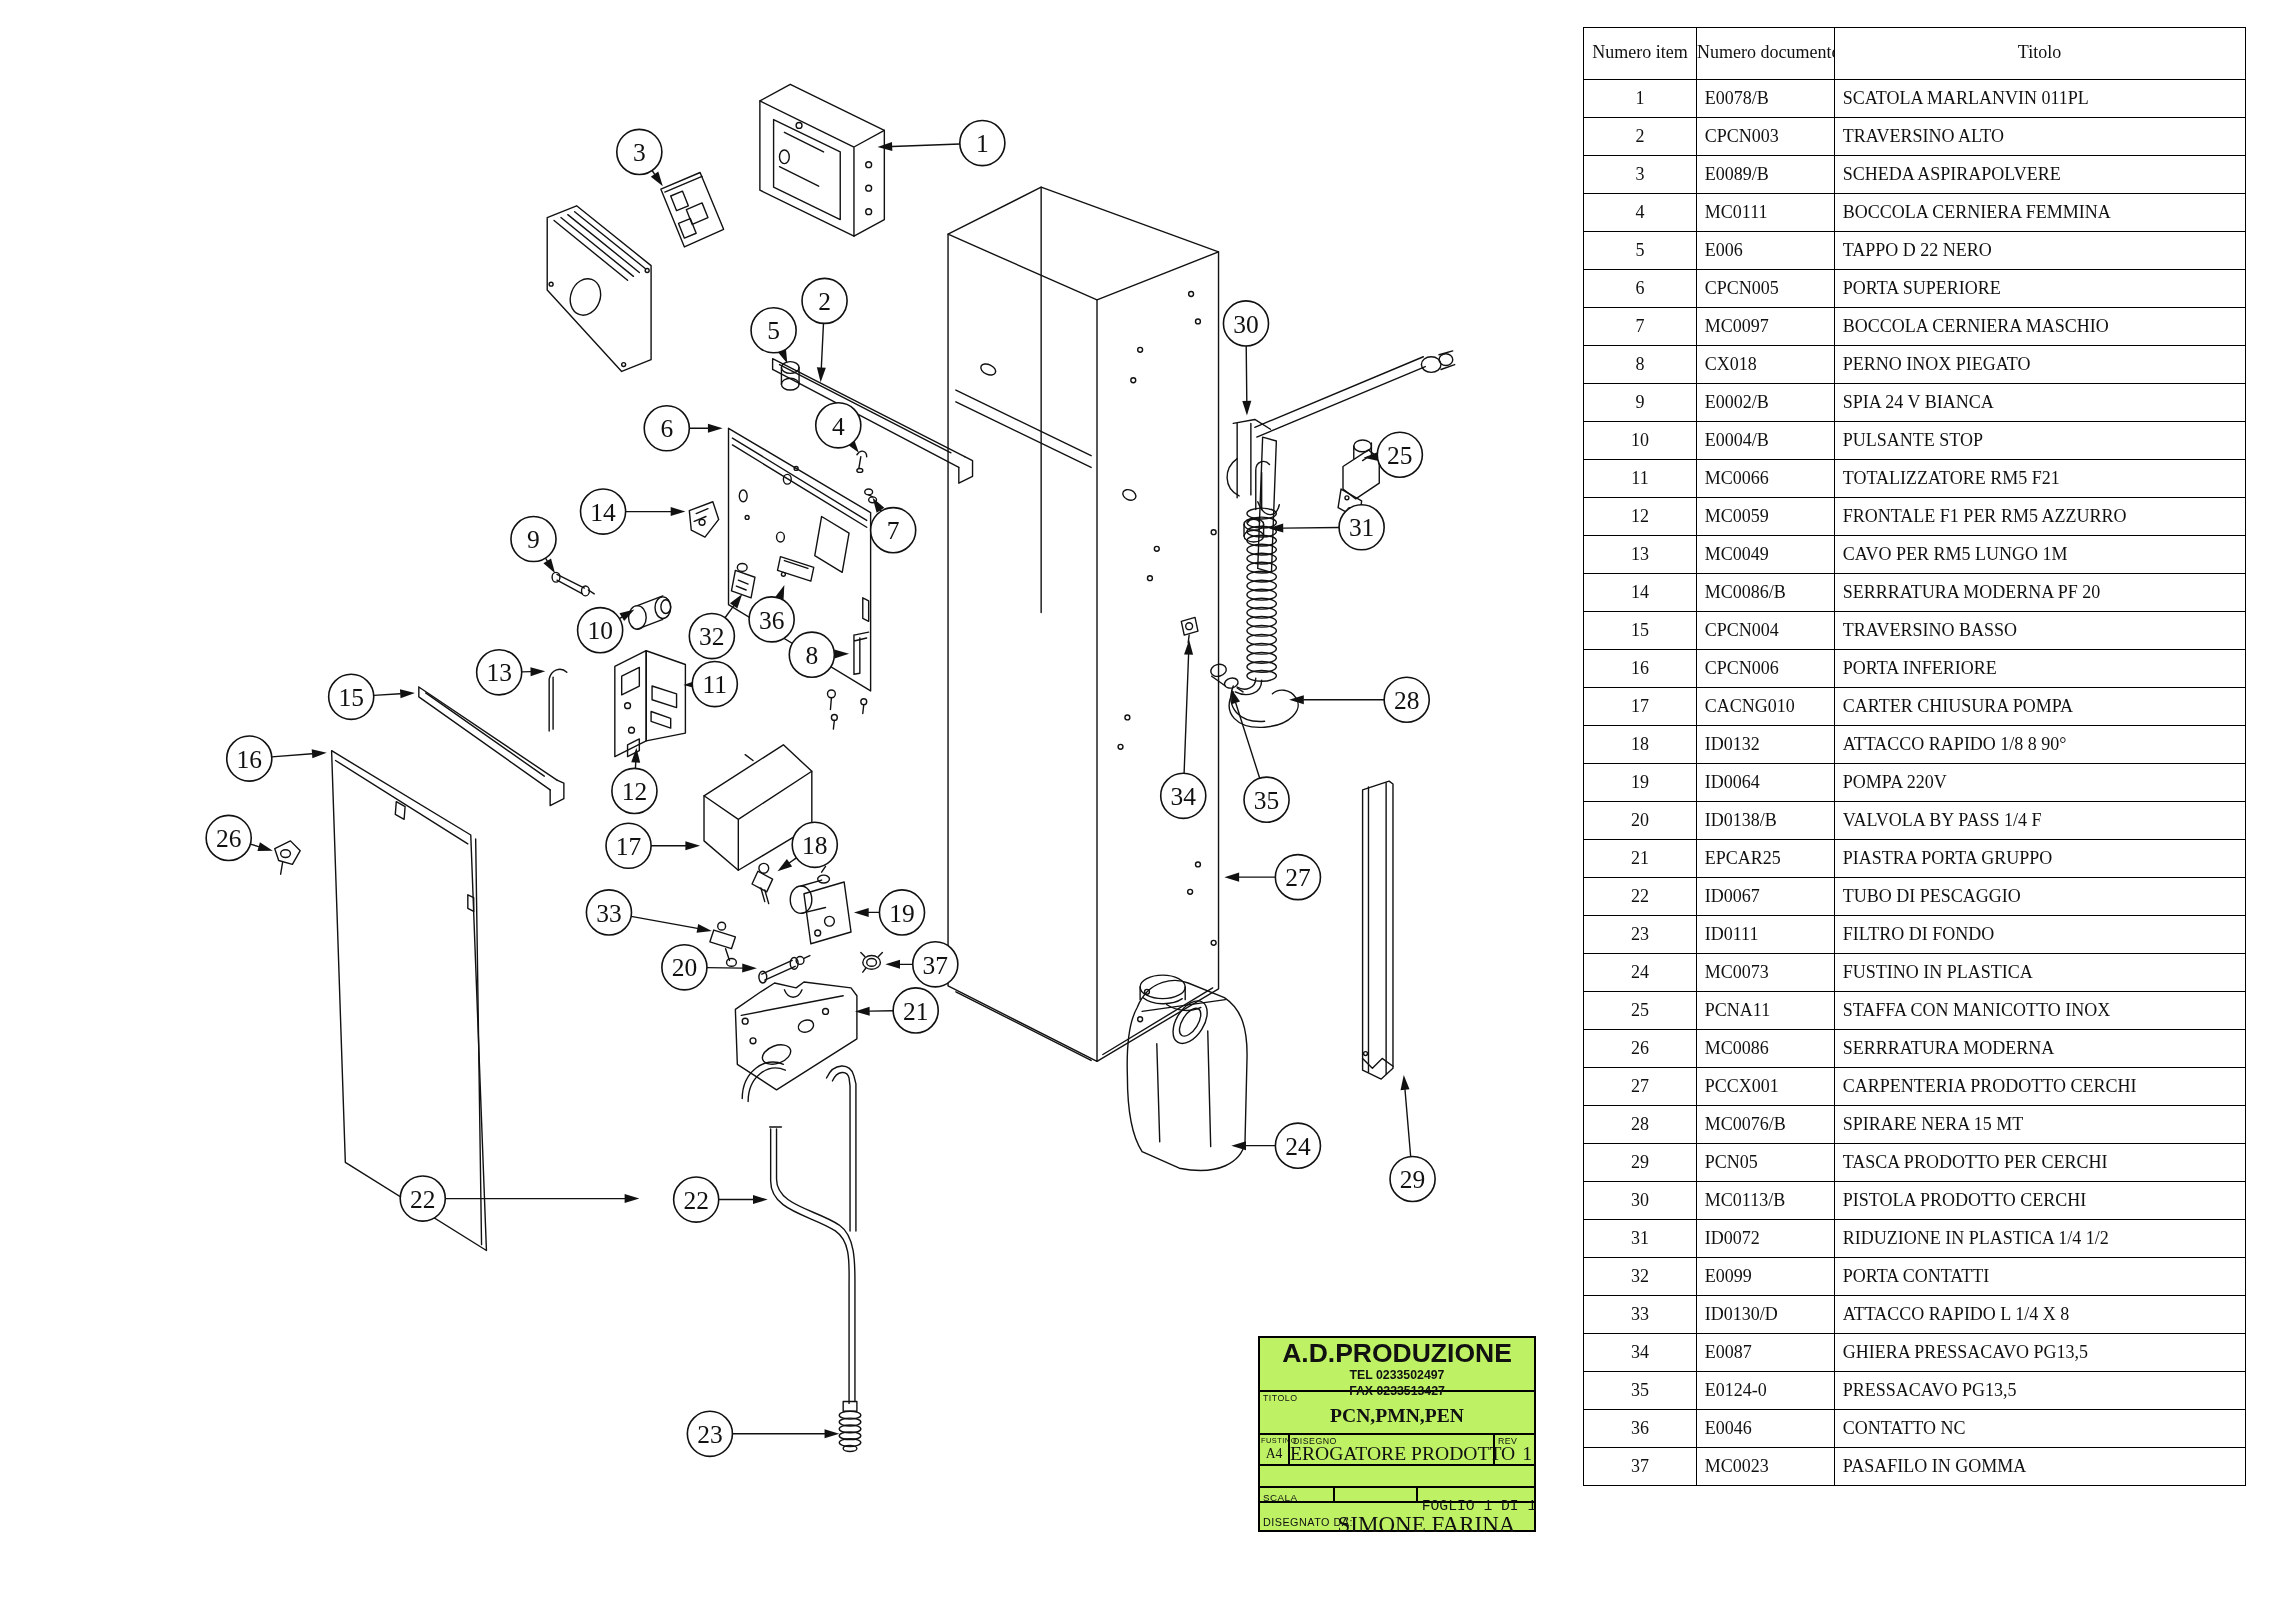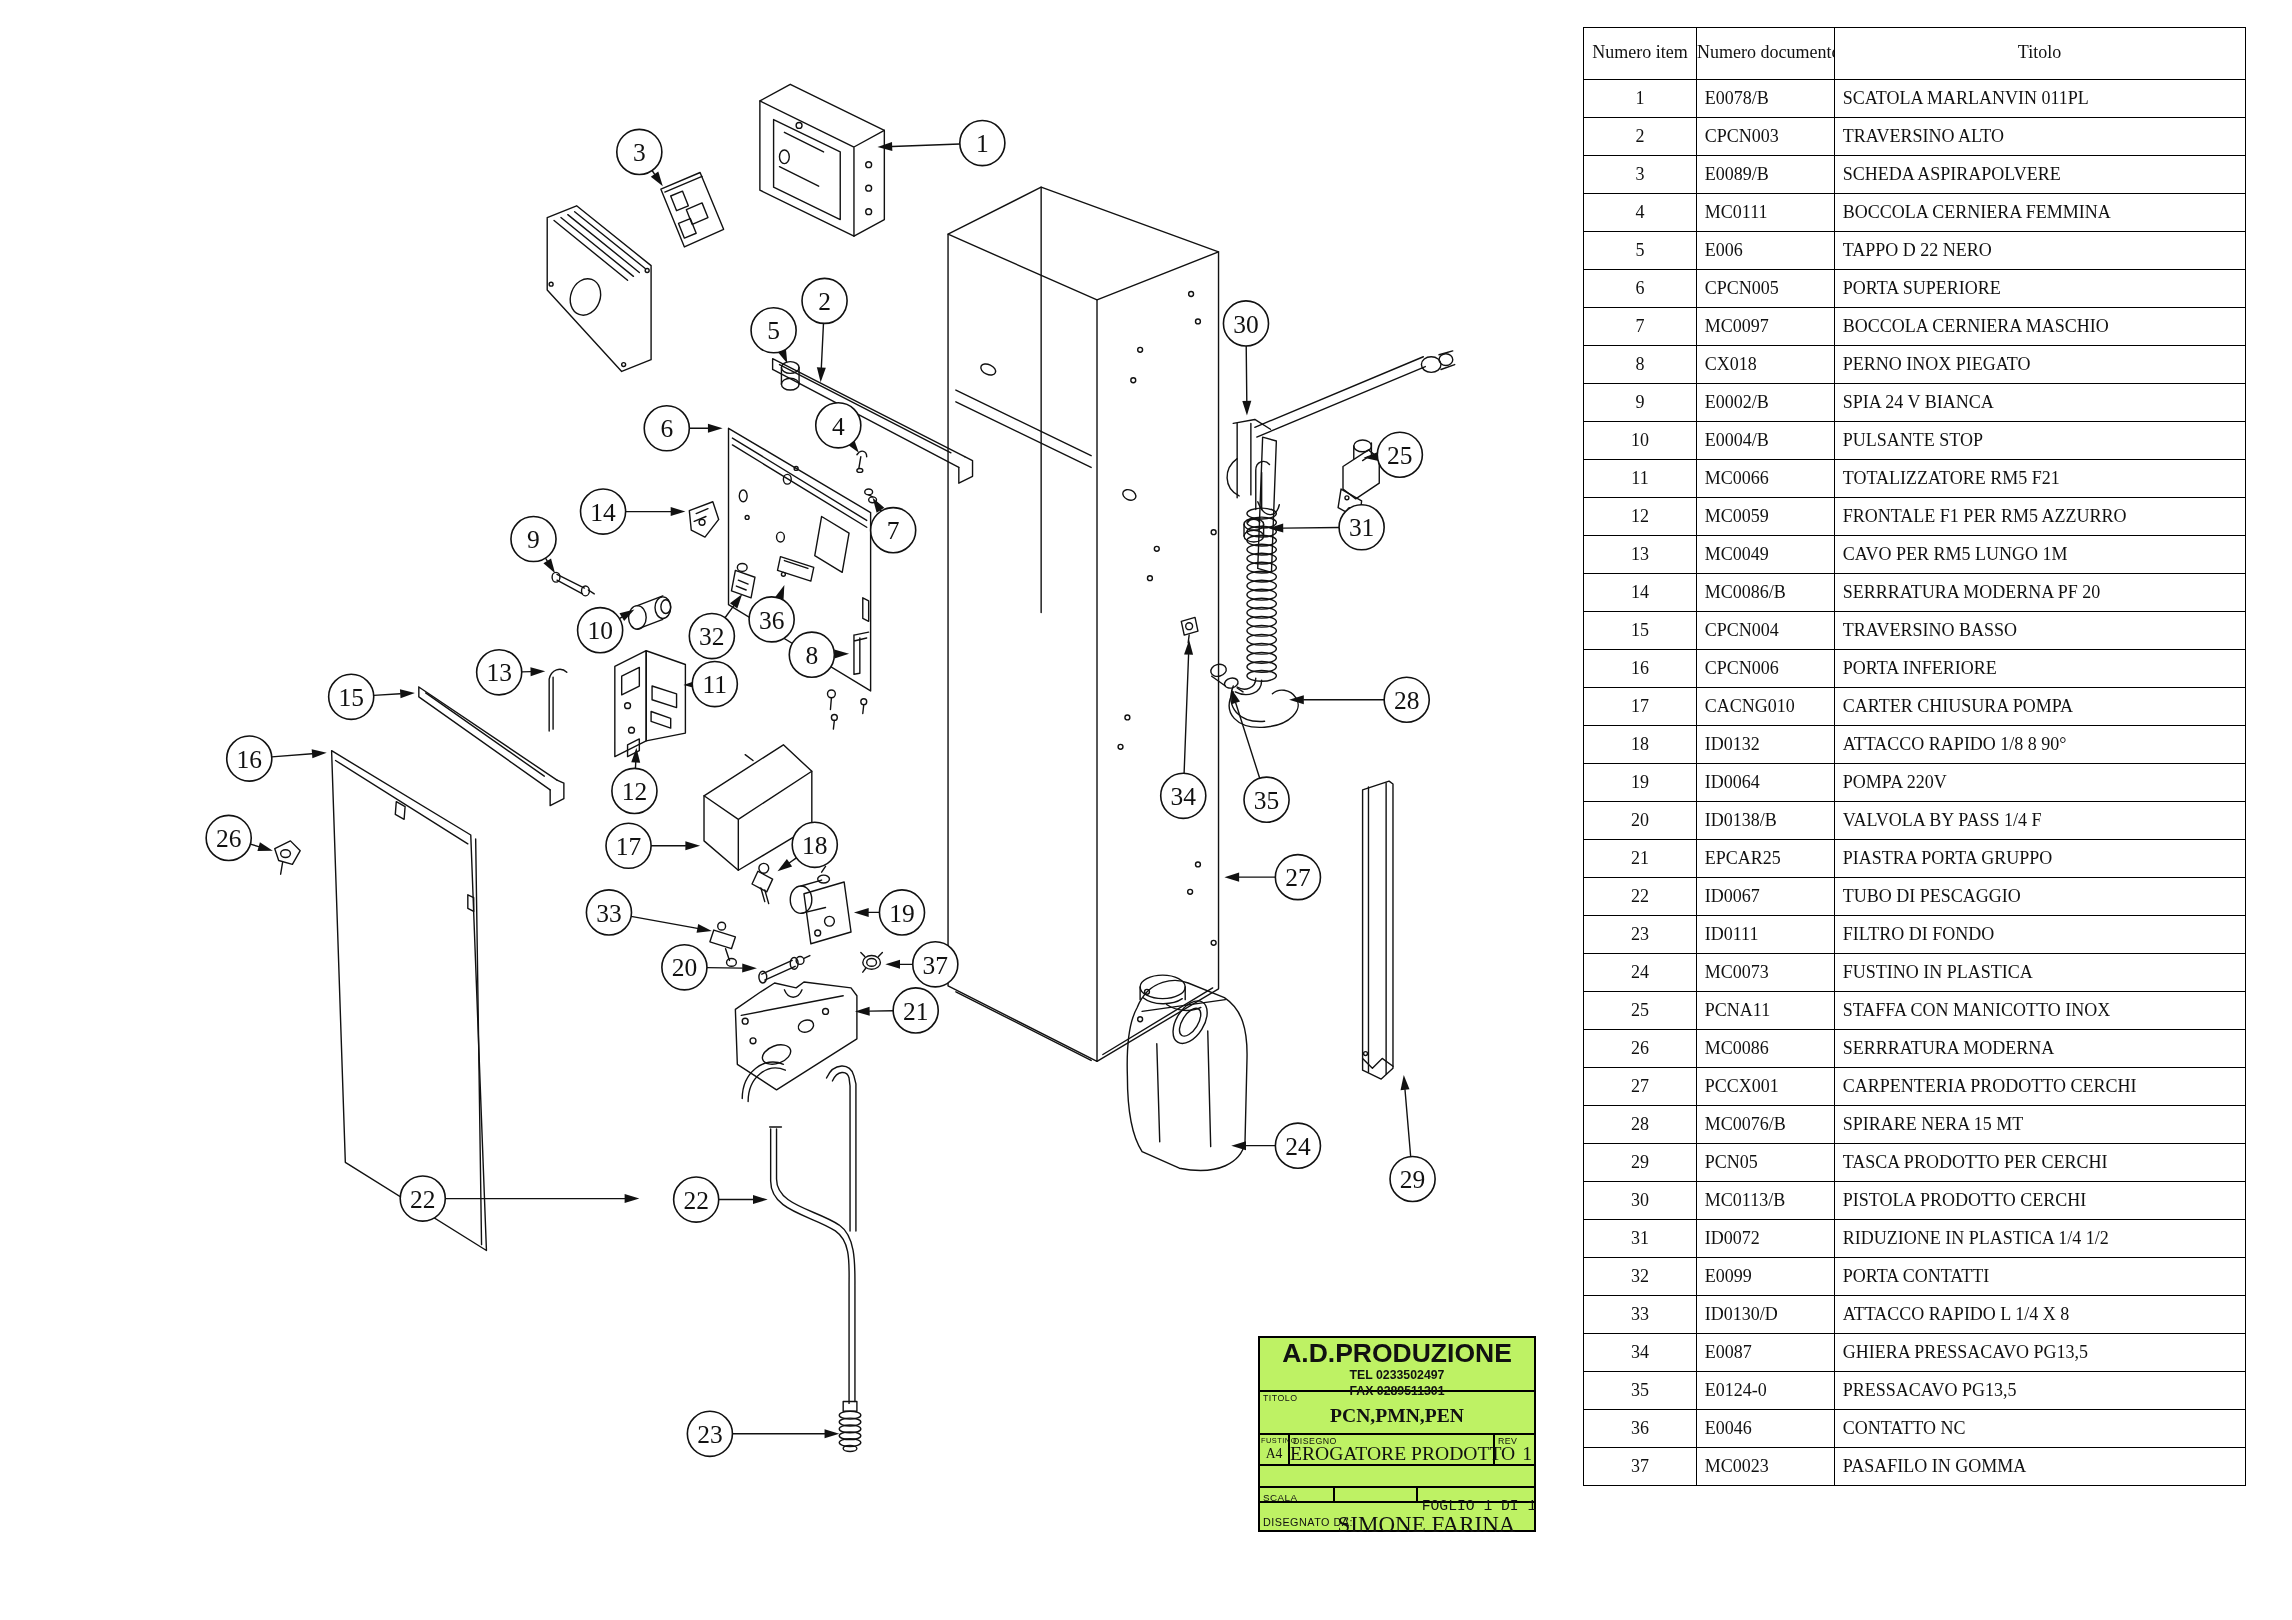--- a/index.html
+++ b/index.html
@@ -795,21 +795,21 @@
           <td class="col-doc">MC0023</td>
           <td class="col-tit">PASAFILO IN GOMMA</td>
         </tr>
       </tbody>
   </table>
 
   <div id="title-block">
     <div class="tb-row" style="top:0;height:54px;">
       <div class="tb-brand">A.D.PRODUZIONE</div>
       <div class="tb-tel">TEL 0233502497</div>
-      <div class="tb-fax">FAX 0289511301</div>
+      <div class="tb-fax">FAX 0233513427</div>
     </div>
     <div class="tb-row" style="top:54px;height:43px;">
       <span class="tb-label">TITOLO</span>
       <div class="tb-value" style="top:12.7px;font-weight:bold;">PCN,PMN,PEN</div>
     </div>
     <div class="tb-row" style="top:97px;height:31px;">
       <div class="tb-cell" style="left:0;width:30px;">
         <span class="tb-label" style="font-size:7.4px;left:1px;">FUSTINO</span>
         <div class="tb-value" style="top:10.8px;font-size:13.7px;">A4</div>
       </div>

